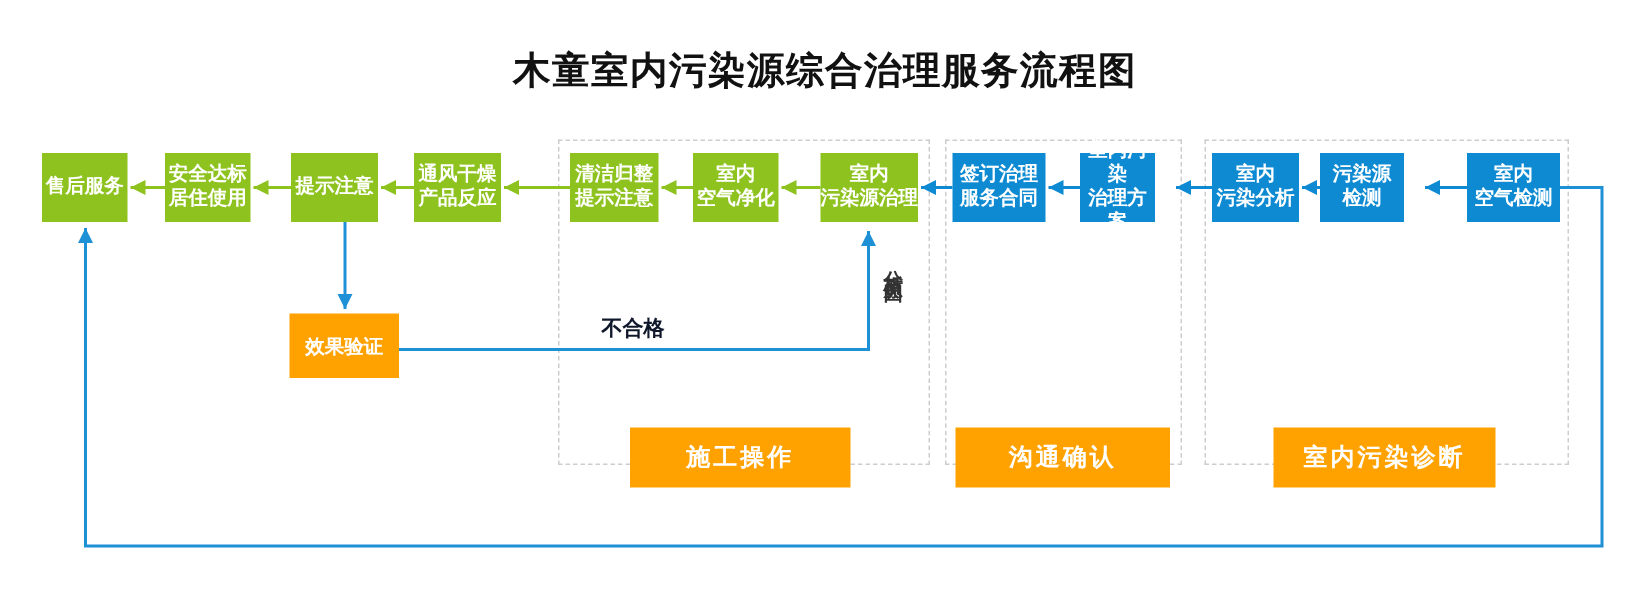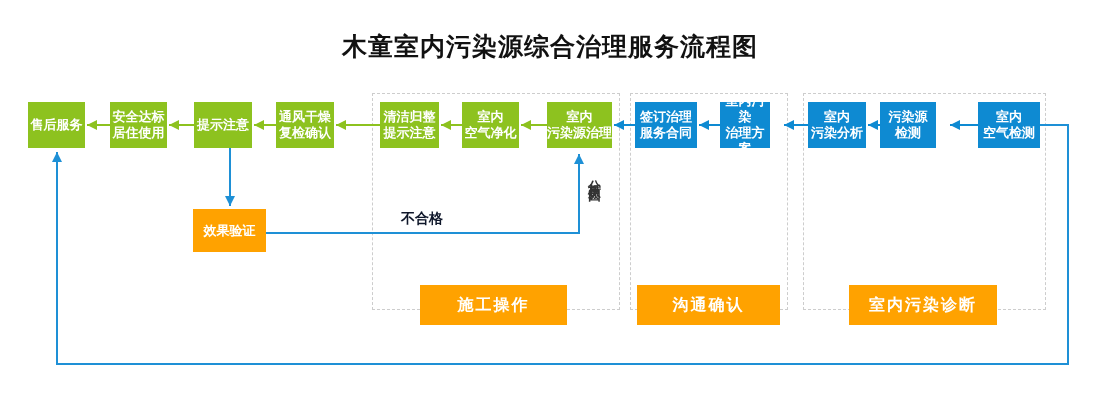--- a/index.html
+++ b/index.html
@@ -1,18 +1,18 @@
 <!DOCTYPE html>
 <html><head>
 <meta charset="utf-8">
 <style>
   html,body{margin:0;padding:0;background:#fff;}
   .canvas{
     position:relative;width:1100px;height:404px;background:#ffffff;overflow:hidden;
-    font-family:Liberation Serif, serif;
+    font-family:Liberation Mono, monospace;
   }
   .title{
     position:absolute;left:0;top:30px;width:100%;text-align:center;
     font-size:25px;font-weight:700;color:#111;letter-spacing:1px;
   }
   .grouprect{
     position:absolute;border:1px dashed #cdcdcd;background:transparent;
   }
   .node{
     position:absolute;top:102px;height:46px;display:flex;align-items:center;justify-content:center;
@@ -87,21 +87,21 @@
     </div>
   <div class="node green" style="left:110px;width:57px;">
       <span>安全达标
 居住使用</span>
     </div>
   <div class="node green" style="left:194px;width:58px;">
       <span>提示注意</span>
     </div>
   <div class="node green" style="left:276px;width:58px;">
       <span>通风干燥
-复检确认</span>
+产品反应</span>
     </div>
   <div class="node green" style="left:380px;width:59px;">
       <span>清洁归整
 提示注意</span>
     </div>
   <div class="node green" style="left:462px;width:57px;">
       <span>室内
 空气净化</span>
     </div>
   <div class="node green" style="left:547px;width:65px;">

